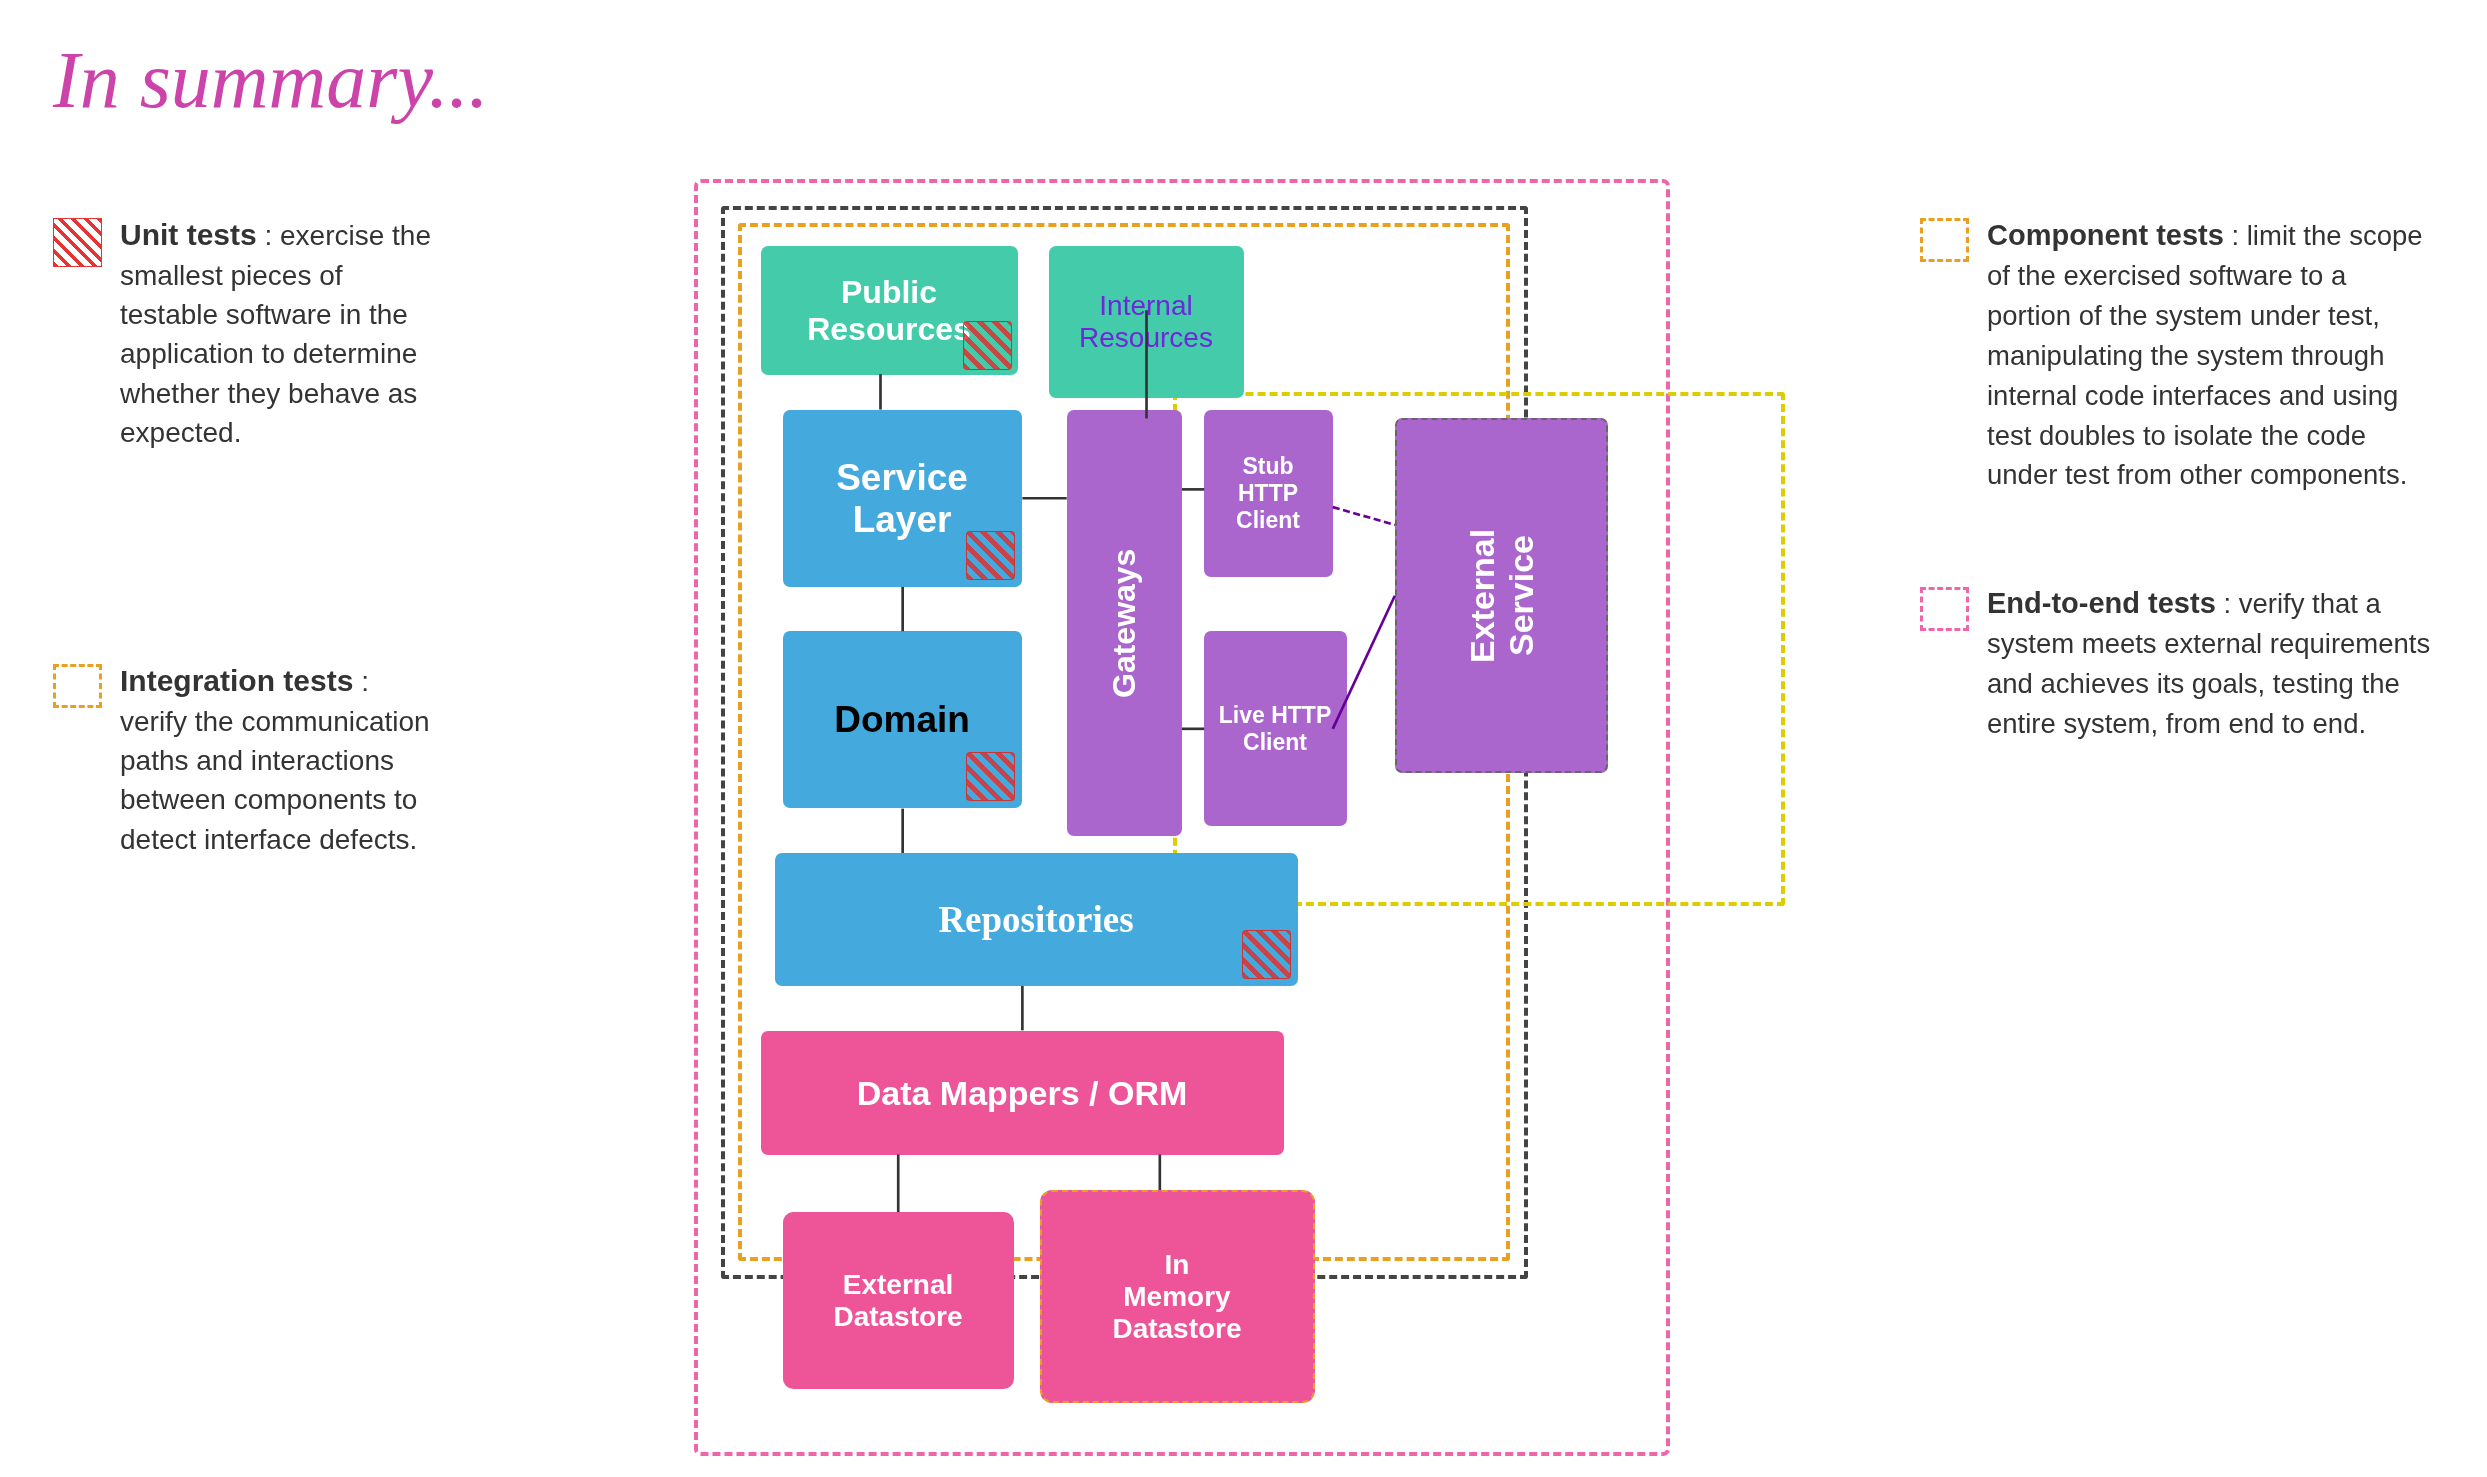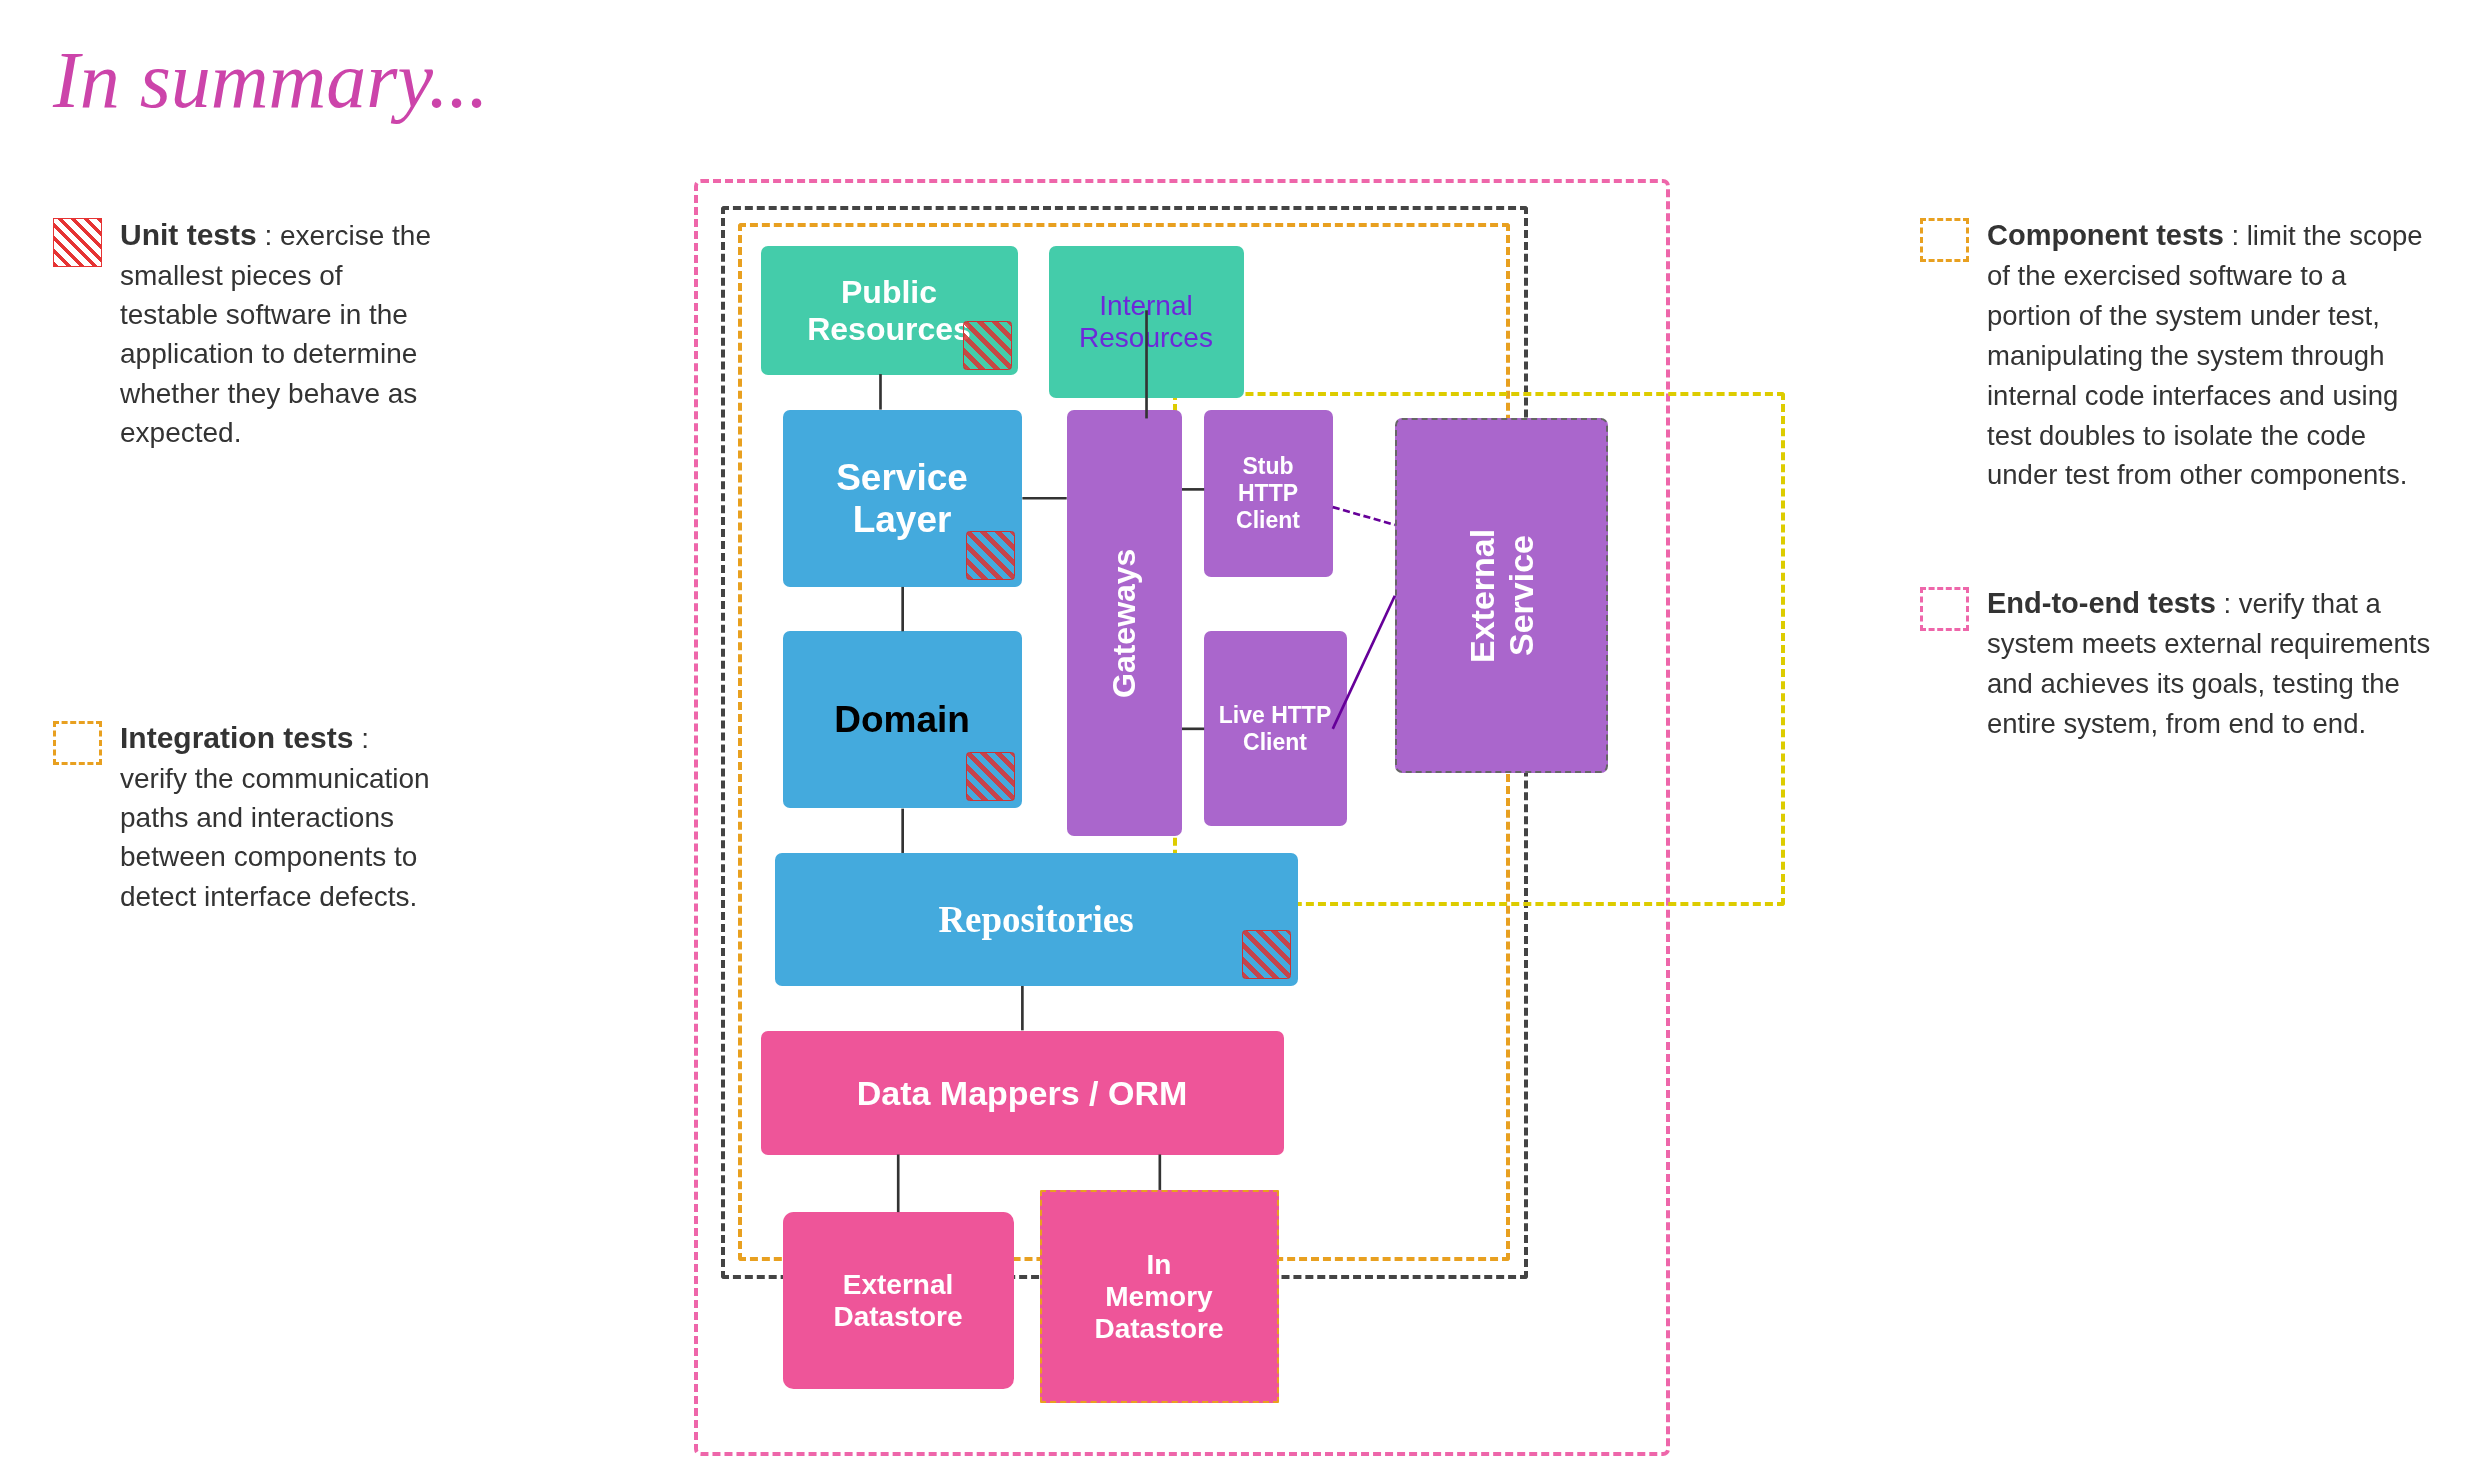--- a/index.html
+++ b/index.html
@@ -33,21 +33,21 @@
       gap: 35px;
       height: calc(100% - 142px);
     }
 
     
     .left-column {
       width: 390px;
       flex-shrink: 0;
       display: flex;
       flex-direction: column;
-      gap: 88px;
+      gap: 31px;
       padding-top: 53px;
     }
 
     .legend-item {
       display: flex;
       align-items: flex-start;
       gap: 18px;
     }
 
     .legend-icon {
@@ -319,24 +319,24 @@
       font-weight: bold;
       color: #fff;
       text-align: center;
       padding: 9px;
     }
 
     
     .box-in-memory {
       position: absolute;
       top: 1011px; left: 346px;
-      width: 239px;
+      width: 275px;
       height: 213px;
       background: #ee5599;
-      border-radius: 1px;
+      border-radius: 12px;
       border: 2.7px dashed #e8a020;
       display: flex;
       align-items: center;
       justify-content: center;
       font-size: 28px;
       font-weight: bold;
       color: #fff;
       text-align: center;
       padding: 18px;
     }

